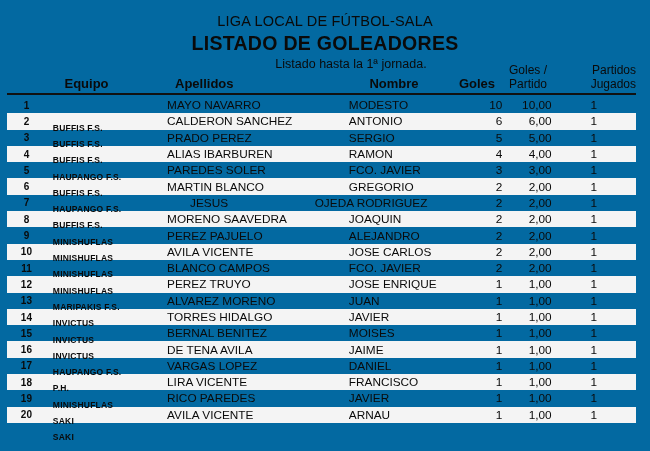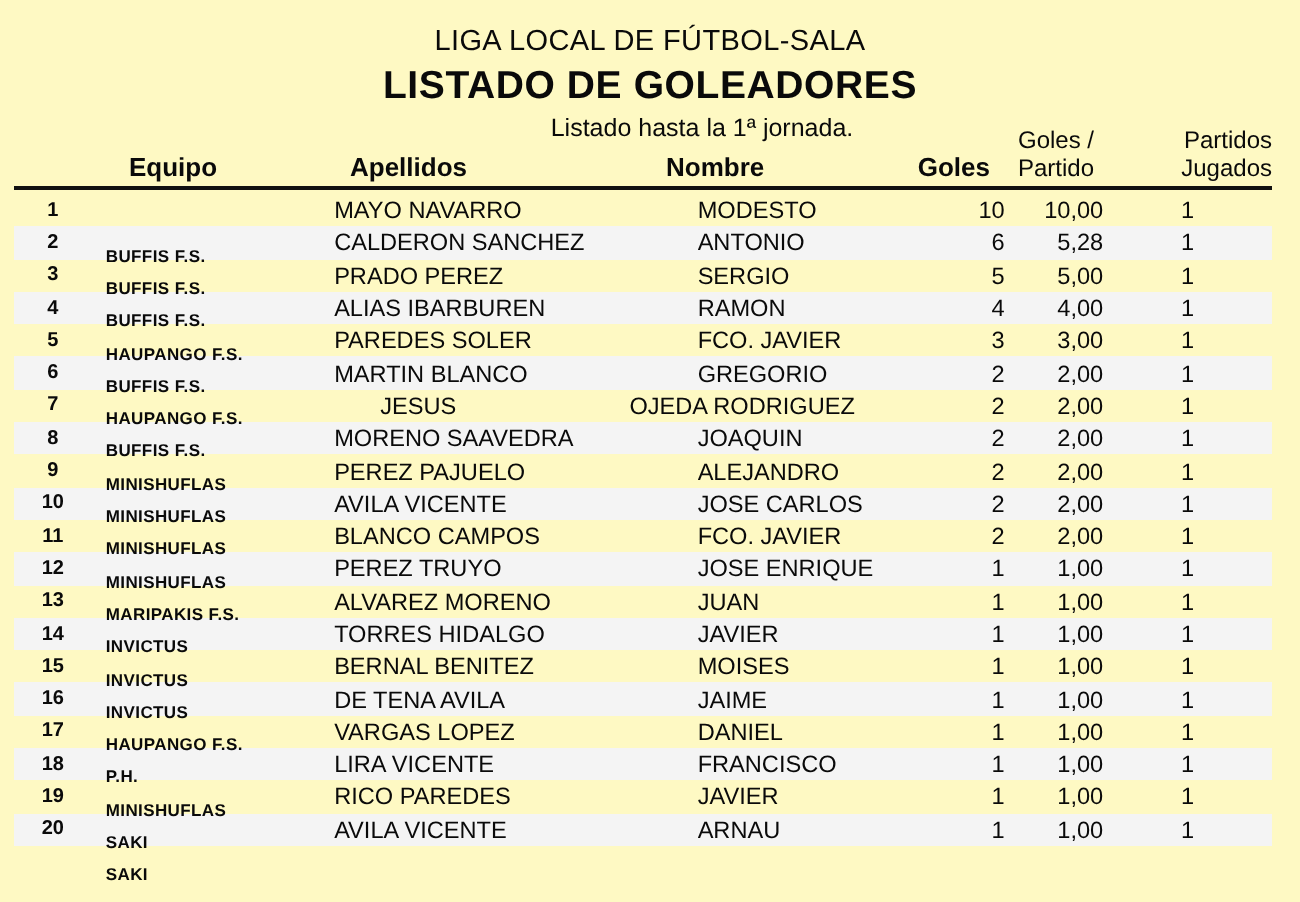--- a/index.html
+++ b/index.html
@@ -6,21 +6,21 @@
     margin: 0;
     padding: 0;
     background: #ffffff;
     font-family: "Liberation Sans", sans-serif;
     color: #0a0a0a;
   }
   .page {
     position: relative;
     width: 650px;
     height: 451px;
-    background: #fef9c3;
+    background: #0369a1;
     overflow: hidden;
   }
   .title-league {
     padding-top: 13px;
     text-align: center;
     font-size: 14.5px;
     letter-spacing: 0.2px;
     white-space: nowrap;
   }
   .title-doc {
@@ -53,21 +53,21 @@
   }
   .hcol {
     box-sizing: border-box;
     font-size: 13px;
     font-weight: bold;
     line-height: 14px;
     white-space: nowrap;
   }
   .h-equipo    { width: 159px; text-align: center; }
   .h-apellidos { width: 167px; padding-left: 9px; text-align: left; }
-  .h-nombre    { width: 122px; text-align: left; }
+  .h-nombre    { width: 122px; text-align: center; }
   .h-goles     { width: 40px;  text-align: right; }
   .h-gp        { width: 52px;  text-align: right; font-weight: normal; font-size: 12px; }
   .h-pj        { width: 89px;  text-align: right; font-weight: normal; font-size: 12px; }
   .tbody {
     margin-left: 7px;
     margin-top: 2px;
     width: 629px;
   }
   .tr {
     display: flex;
@@ -122,21 +122,21 @@
       <div class="td c-gp">10,00</div>
       <div class="td c-pj">1</div>
     </div>
 
     <div class="tr">
       <div class="td c-rank">2</div>
       <div class="td c-equipo">BUFFIS F.S.</div>
       <div class="td c-apellidos">CALDERON SANCHEZ</div>
       <div class="td c-nombre">ANTONIO</div>
       <div class="td c-goles">6</div>
-      <div class="td c-gp">5,28</div>
+      <div class="td c-gp">6,00</div>
       <div class="td c-pj">1</div>
     </div>
 
     <div class="tr">
       <div class="td c-rank">3</div>
       <div class="td c-equipo">BUFFIS F.S.</div>
       <div class="td c-apellidos">PRADO PEREZ</div>
       <div class="td c-nombre">SERGIO</div>
       <div class="td c-goles">5</div>
       <div class="td c-gp">5,00</div>

